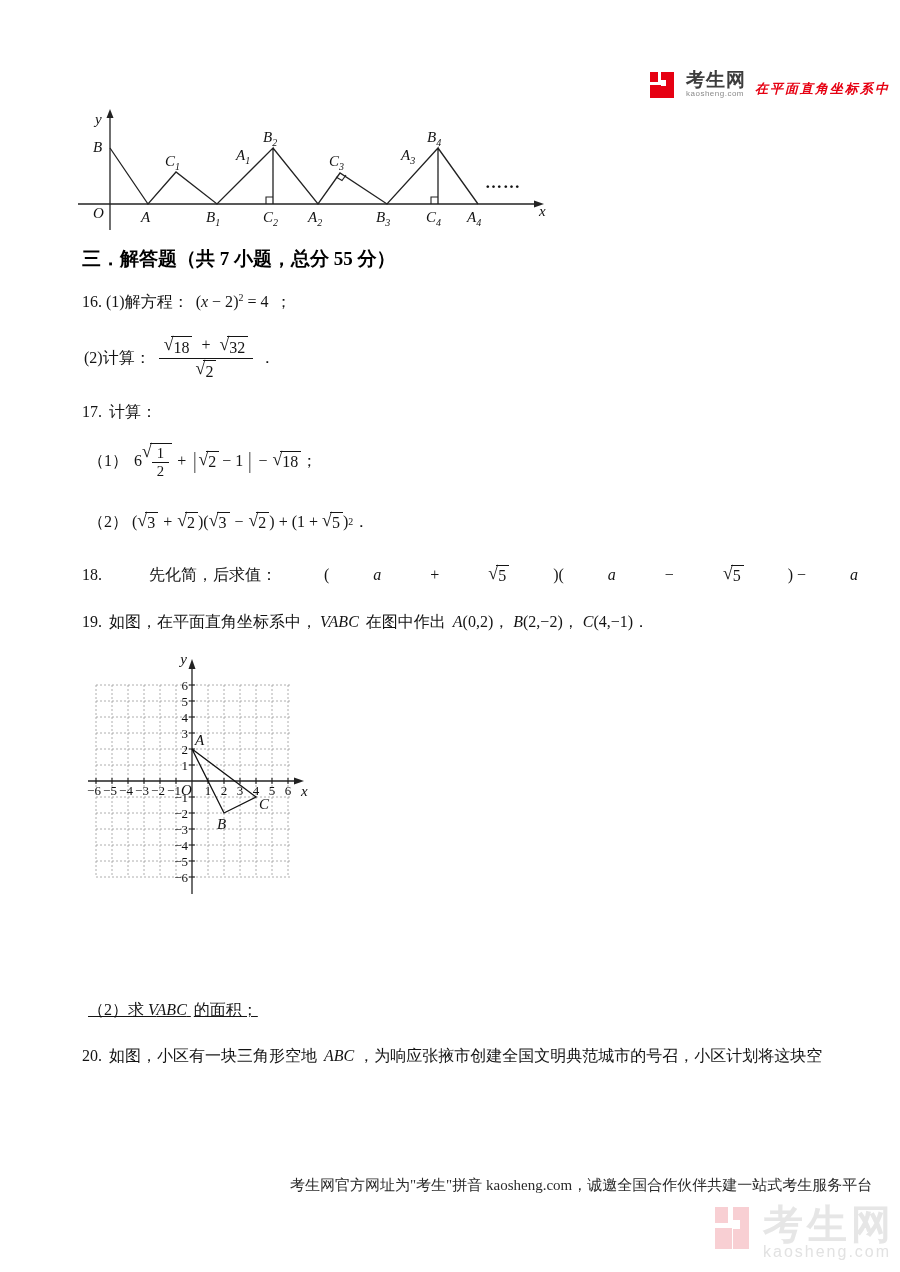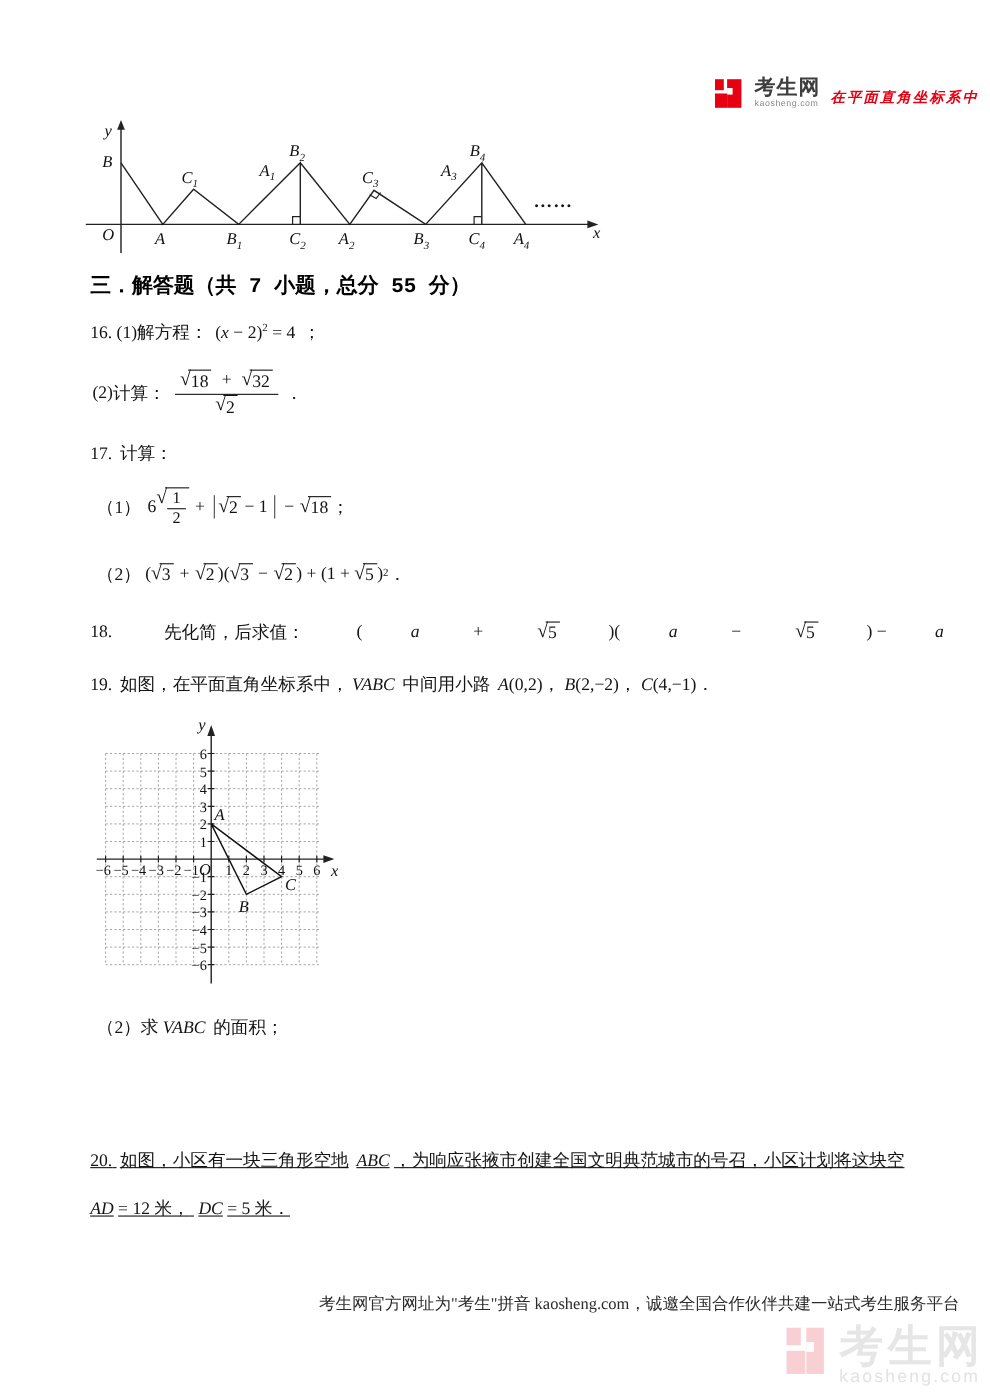--- a/index.html
+++ b/index.html
@@ -16,21 +16,21 @@
   .logo-icon span{position:absolute;background:#e60012;}
   .lb1{left:0;top:1px;width:8px;height:10px;}
   .lb2{left:0;top:14px;width:11px;height:13px;}
   .lb3{left:11px;top:1px;width:13px;height:26px;}
   .lb4{left:11px;top:9px;width:5px;height:6px;background:#fff !important;}
   .brand{font-family:"Liberation Sans","DejaVu Sans",sans-serif;font-weight:bold;font-size:19px;color:#3d3d3d;line-height:19px;letter-spacing:1px;}
   .domain{font-family:"Liberation Sans","DejaVu Sans",sans-serif;font-size:8px;color:#8a8a8a;line-height:9px;letter-spacing:0.5px;}
   .slogan{font-family:"Liberation Sans","DejaVu Sans",sans-serif;font-style:italic;font-weight:bold;
           color:#e60012;font-size:13px;letter-spacing:2px;white-space:nowrap;padding-top:10px;}
   
-  .heading{font-family:Liberation Mono, monospace;font-weight:bold;font-size:19px;color:#000;}
+  .heading{font-family:Liberation Serif, serif;font-weight:bold;font-size:19px;color:#000;}
   
   .row{display:flex;align-items:center;white-space:nowrap;}
   .base{white-space:nowrap;}
   .sqrt{white-space:nowrap;display:inline-flex;align-items:flex-start;}
   .rsign{font-style:normal;font-size:1.12em;line-height:1;margin-right:-2px;}
   .rbody{border-top:1.4px solid #141414;padding:1px 3px 0 2px;display:inline-block;}
   .frac{display:inline-flex;flex-direction:column;text-align:center;vertical-align:middle;line-height:1.2;}
   .frac .num{display:block;padding:0 5px;}
   .frac .den{display:block;border-top:1.4px solid #141414;padding:0 5px;}
   .frac.sm{font-size:0.92em;line-height:1.1;}
@@ -232,21 +232,21 @@
         <span class="rsign">√</span>
         <span class="rbody">2</span>
       </span>
     <span> + 1</span>
       <span>．</span>
   </div>
 
   <div class="abs base" style="left:82px;top:612px;">
     <span>19.</span>
     <span class="mx">如图，在平面直角坐标系中，</span><i>V</i><i>ABC</i>
-    <span class="mx">中间用小路</span>
+    <span class="mx">在图中作出</span>
     <i>A</i><span>(0,2)</span><span>，</span>
     <i>B</i><span>(2,−2)</span><span>，</span>
     <i>C</i><span>(4,−1)</span><span>．</span>
   </div>
 
   <svg class="abs" style="left:84px;top:652px;" width="232" height="250" viewBox="0 0 232 250">
     <g stroke="#999" stroke-width="0.8" stroke-dasharray="2,2">
       <line x1="12" y1="33" x2="12" y2="225"></line>
         <line x1="28" y1="33" x2="28" y2="225"></line>
       <line x1="44" y1="33" x2="44" y2="225"></line>
@@ -331,35 +331,31 @@
     <text x="104" y="230" text-anchor="end" class="tick-label">−6</text>
     <text x="97" y="143" class="fl">O</text>
     <text x="217" y="144" class="fl">x</text>
     <text x="103" y="12" text-anchor="end" class="fl">y</text>
     <text x="111" y="93" class="fl">A</text>
     <text x="133" y="177" class="fl">B</text>
     <text x="175" y="157" class="fl">C</text>
   </svg>
 
 
-  <div class="abs base" style="left:88px;top:924px;">
+  <div class="abs base" style="left:88px;top:1000px;text-decoration:underline;">
     <span>（2）</span><span>求</span>
     <i>V</i><i>ABC</i>
     <span class="mx">的面积；</span>
   </div>
 
 
-  <div class="abs" style="left:82px;top:1034px;text-decoration:underline;">
+  <div class="abs" style="left:82px;top:1034px;">
     <div class="p20line">
       <span>20.</span>
       <span class="mx">如图，小区有一块三角形空地</span><i class="v">ABC</i><span>，为响应张掖市创建全国文明典范城市的号召，小区计划将这块空</span>
-    </div>
-    <div class="p20line">
-      <i class="v" style="margin-left:0;">AD</i><span>= 12 米，</span>
-      <i class="v">DC</i><span>= 5 米．</span>
     </div>
   </div>
 
   <div class="abs footer" style="left:290px;top:1176px;">考生网官方网址为"考生"拼音 kaosheng.com，诚邀全国合作伙伴共建一站式考生服务平台</div>
 
   <div class="abs wm" style="left:715px;top:1205px;">
     <div class="wm-icon">
       <span class="wb1"></span>
         <span class="wb2"></span>
         <span class="wb3"></span>

